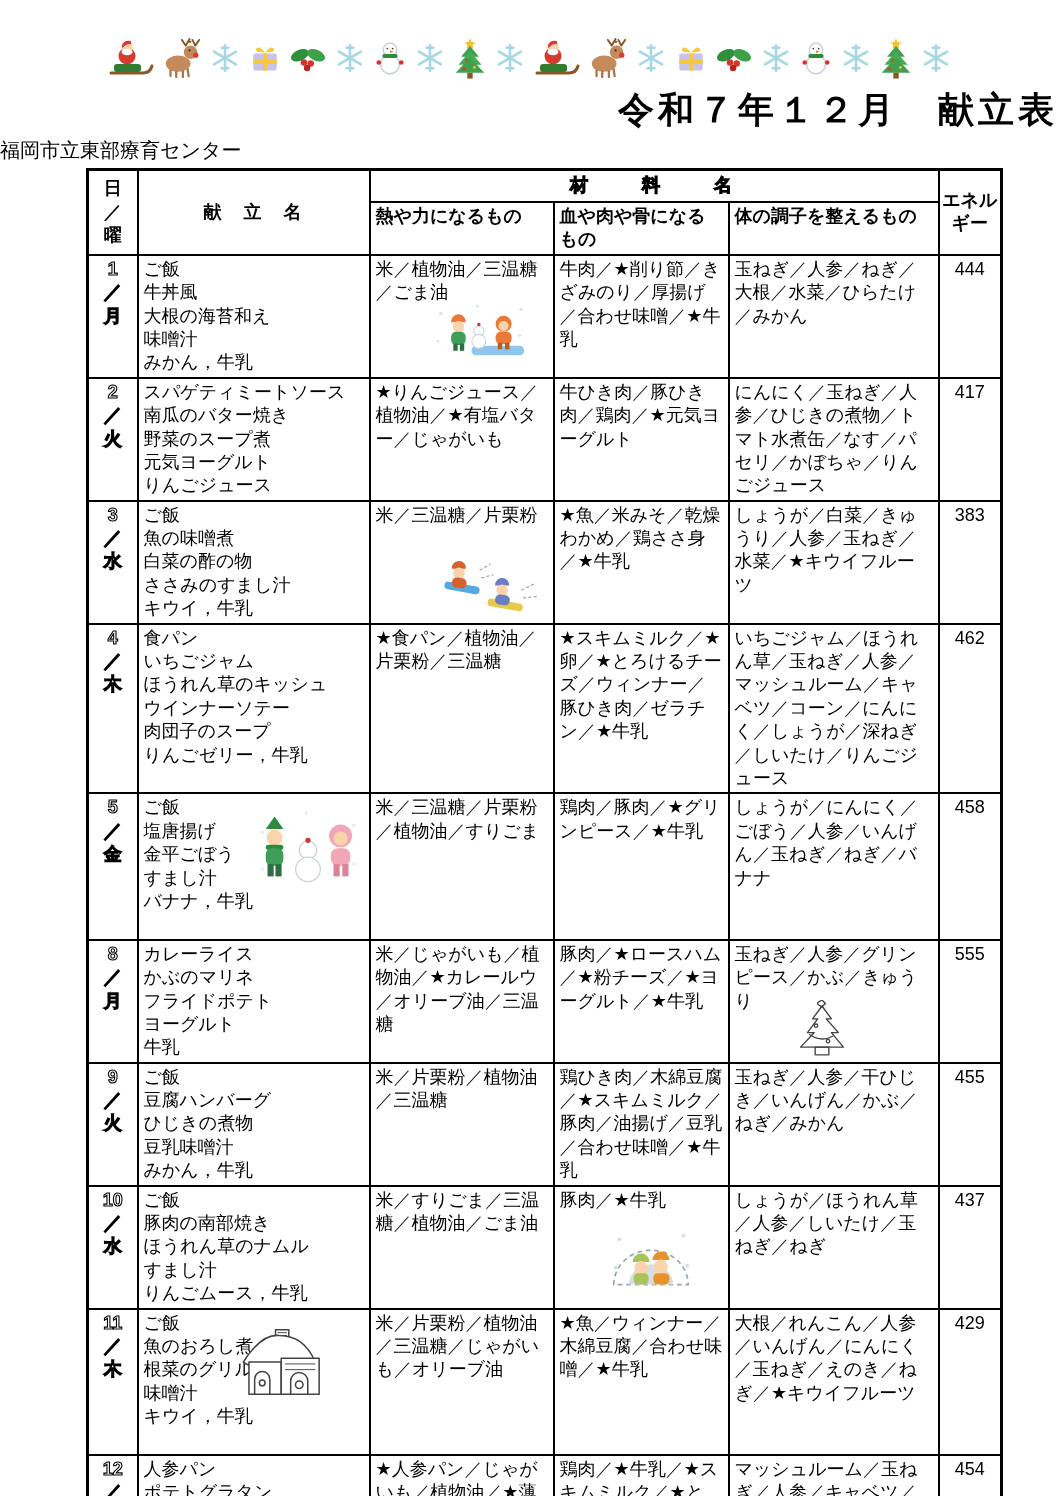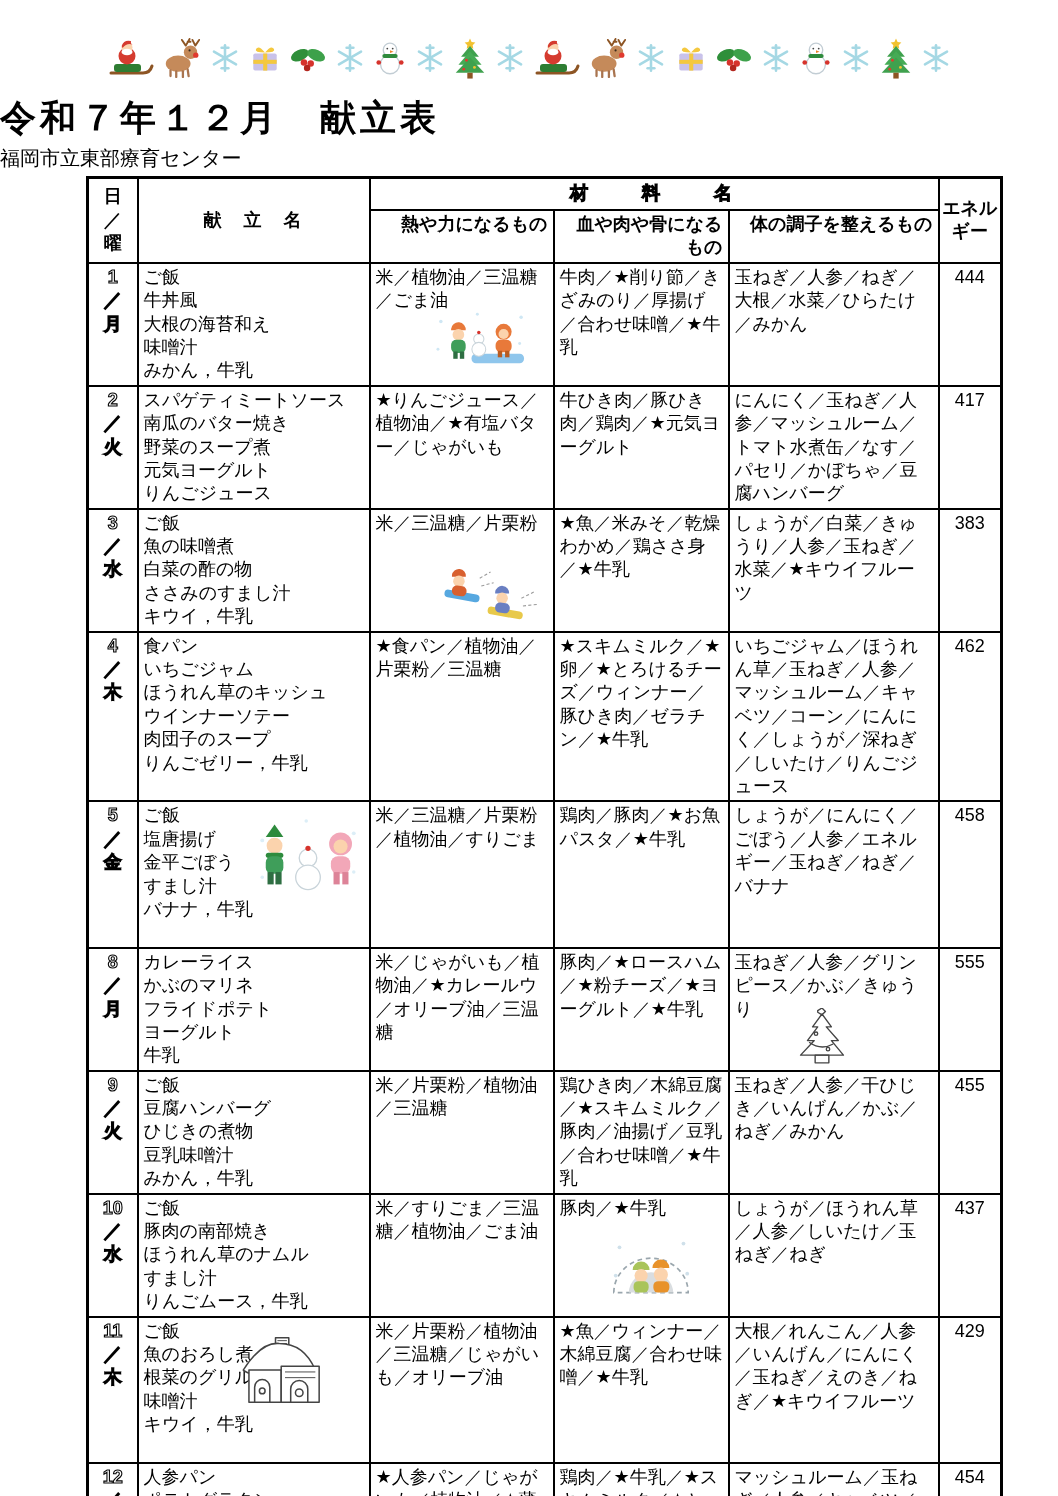--- a/index.html
+++ b/index.html
@@ -9,43 +9,43 @@
     position:relative;overflow:hidden;
   }
   
   .banner{
     margin:34px auto 0 auto;width:900px;height:48px;
     display:flex;align-items:center;justify-content:center;gap:5px;
   }
   .banner svg{flex:0 0 auto;}
   
   .title{
-    text-align:left;font-size:36px;font-weight:bold;
-    letter-spacing:4px;margin:12px 0 2px 0;
+    text-align:right;font-size:36px;font-weight:bold;
+    letter-spacing:4px;margin:4px 0 2px 0;
   }
   .subtitle{
     width:992px;text-align:left;font-size:20px;font-weight:normal;
     margin:2px 0 4px 0;
   }
   
   table.menu{
     border-collapse:collapse;table-layout:fixed;
     margin-left:86px;width:914px;
     border:3px solid #000;
   }
   table.menu th,table.menu td{
     border:2px solid #000;vertical-align:top;
     padding:2px 5px;font-size:18px;line-height:1.3;
     white-space:pre-line;overflow:hidden;
   }
   tr.hdr1 th{vertical-align:middle;text-align:center;padding:0;}
   th.h-day{font-size:12px;font-weight:bold;line-height:1.1;}
   th.h-menu{font-size:26px;font-weight:bold;letter-spacing:2px;}
   th.h-ing{font-size:26px;font-weight:bold;letter-spacing:6px;border-bottom:2px solid #000;height:30px;}
-  th.h-sub{font-size:15px;font-weight:bold;text-align:right;vertical-align:middle;
+  th.h-sub{font-size:15px;font-weight:bold;text-align:left;vertical-align:middle;
            border-bottom:3px solid #000;height:22px;padding:1px;}
   th.h-energy{font-size:12px;font-weight:bold;}
   td.c-day{
     text-align:center;vertical-align:middle;font-weight:bold;
     font-size:23px;line-height:1.12;
   }
   .hollow{color:#222;margin-top:12px;}
   @supports (-webkit-text-stroke: 1px black){
     .hollow{color:#fff;-webkit-text-stroke:1.1px #000;}
   }
@@ -265,21 +265,21 @@
       <td class="c-day hollow">2
 ／
 火</td>
       <td class="c-menu">スパゲティミートソース
 南瓜のバター焼き
 野菜のスープ煮
 元気ヨーグルト
 りんごジュース</td>
       <td>★りんごジュース／植物油／★有塩バター／じゃがいも</td>
       <td>牛ひき肉／豚ひき肉／鶏肉／★元気ヨーグルト</td>
-      <td>にんにく／玉ねぎ／人参／マッシュルーム／トマト水煮缶／なす／パセリ／かぼちゃ／豆腐ハンバーグ</td>
+      <td>にんにく／玉ねぎ／人参／ひじきの煮物／トマト水煮缶／なす／パセリ／かぼちゃ／りんごジュース</td>
       <td class="c-energy">417</td>
     </tr>
 
     <tr style="height:114px">
       <td class="c-day hollow">3
 ／
 水</td>
       <td class="c-menu">ご飯
 魚の味噌煮
 白菜の酢の物
@@ -351,22 +351,22 @@
           <circle cx="60" cy="72" r="14" fill="#fff" stroke="#c9d4da" stroke-width="1.5"></circle>
           <circle cx="60" cy="39" r="3" fill="#d6332c"></circle>
           <circle cx="97" cy="34" r="13" fill="#f2a7b8"></circle>
           <circle cx="97" cy="37" r="8" fill="#fbd3ad"></circle>
           <rect x="86" y="48" width="22" height="20" rx="8" fill="#f2a7b8"></rect>
           <rect x="89" y="66" width="7" height="14" fill="#dd8398"></rect>
             <rect x="99" y="66" width="7" height="14" fill="#dd8398"></rect>
         </svg>
       </td>
       <td>米／三温糖／片栗粉／植物油／すりごま</td>
-      <td>鶏肉／豚肉／★お魚パスタ／★牛乳</td>
-      <td>しょうが／にんにく／ごぼう／人参／エネルギー／玉ねぎ／ねぎ／バナナ</td>
+      <td>鶏肉／豚肉／★グリンピース／★牛乳</td>
+      <td>しょうが／にんにく／ごぼう／人参／いんげん／玉ねぎ／ねぎ／バナナ</td>
       <td class="c-energy">458</td>
     </tr>
 
     <tr style="height:116px">
       <td class="c-day hollow">8
 ／
 月</td>
       <td class="c-menu">カレーライス
 かぶのマリネ
 フライドポテト

